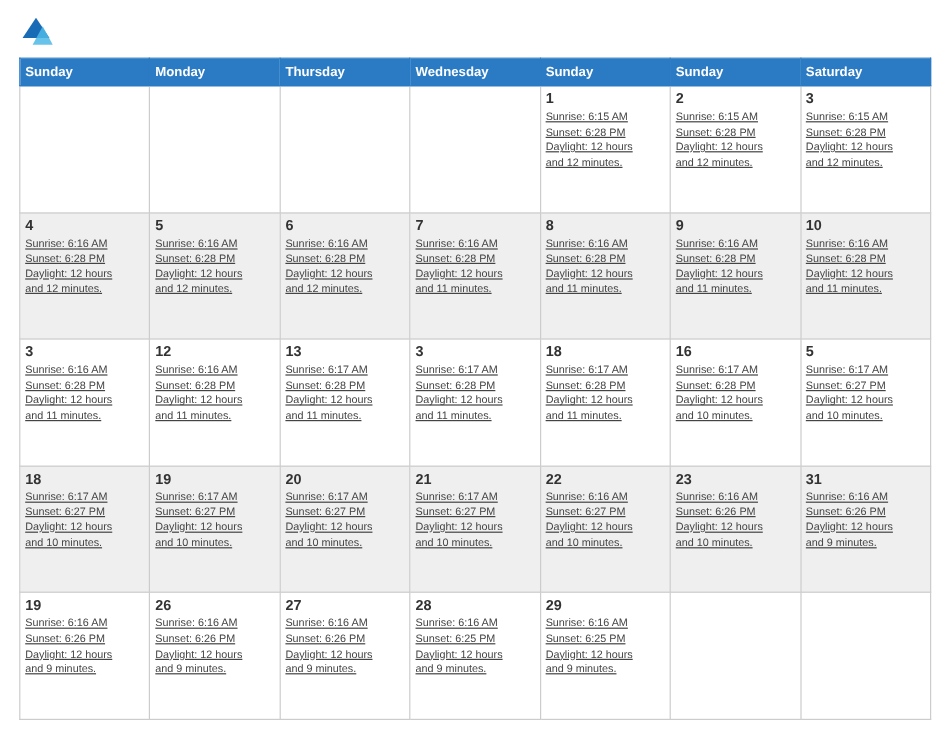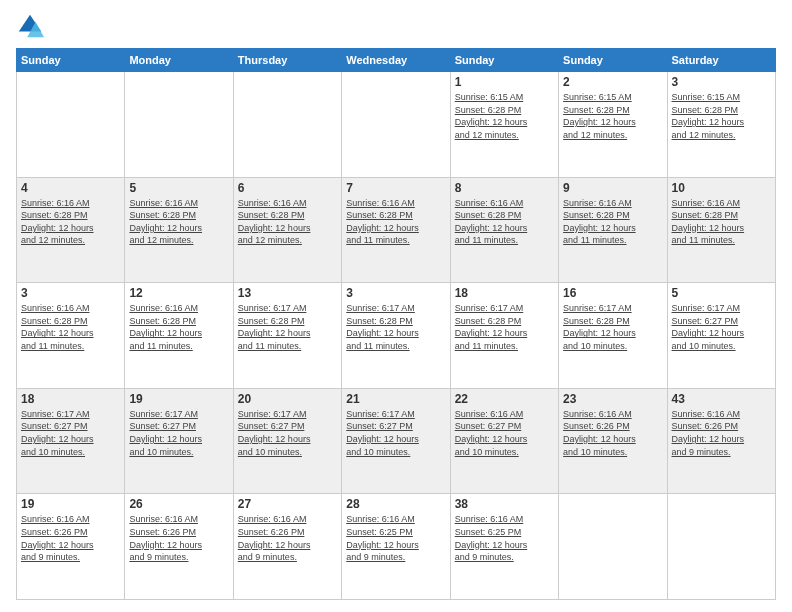--- a/index.html
+++ b/index.html
@@ -231,21 +231,21 @@
           </td>
           <td>
             <span class="day-num">22</span>
             <div class="day-info">Sunrise: 6:16 AM<br>Sunset: 6:27 PM<br>Daylight: 12 hours<br>and 10 minutes.</div>
           </td>
           <td>
             <span class="day-num">23</span>
             <div class="day-info">Sunrise: 6:16 AM<br>Sunset: 6:26 PM<br>Daylight: 12 hours<br>and 10 minutes.</div>
           </td>
           <td>
-            <span class="day-num">43</span>
+            <span class="day-num">31</span>
             <div class="day-info">Sunrise: 6:16 AM<br>Sunset: 6:26 PM<br>Daylight: 12 hours<br>and 9 minutes.</div>
           </td>
         </tr>
         <tr>
           <td>
             <span class="day-num">19</span>
             <div class="day-info">Sunrise: 6:16 AM<br>Sunset: 6:26 PM<br>Daylight: 12 hours<br>and 9 minutes.</div>
           </td>
           <td>
             <span class="day-num">26</span>
@@ -253,21 +253,21 @@
           </td>
           <td>
             <span class="day-num">27</span>
             <div class="day-info">Sunrise: 6:16 AM<br>Sunset: 6:26 PM<br>Daylight: 12 hours<br>and 9 minutes.</div>
           </td>
           <td>
             <span class="day-num">28</span>
             <div class="day-info">Sunrise: 6:16 AM<br>Sunset: 6:25 PM<br>Daylight: 12 hours<br>and 9 minutes.</div>
           </td>
           <td>
-            <span class="day-num">38</span>
+            <span class="day-num">29</span>
             <div class="day-info">Sunrise: 6:16 AM<br>Sunset: 6:25 PM<br>Daylight: 12 hours<br>and 9 minutes.</div>
           </td>
           <td></td>
           <td></td>
         </tr>
       </tbody>
   </table>
 </div>
 
 </body></html>

